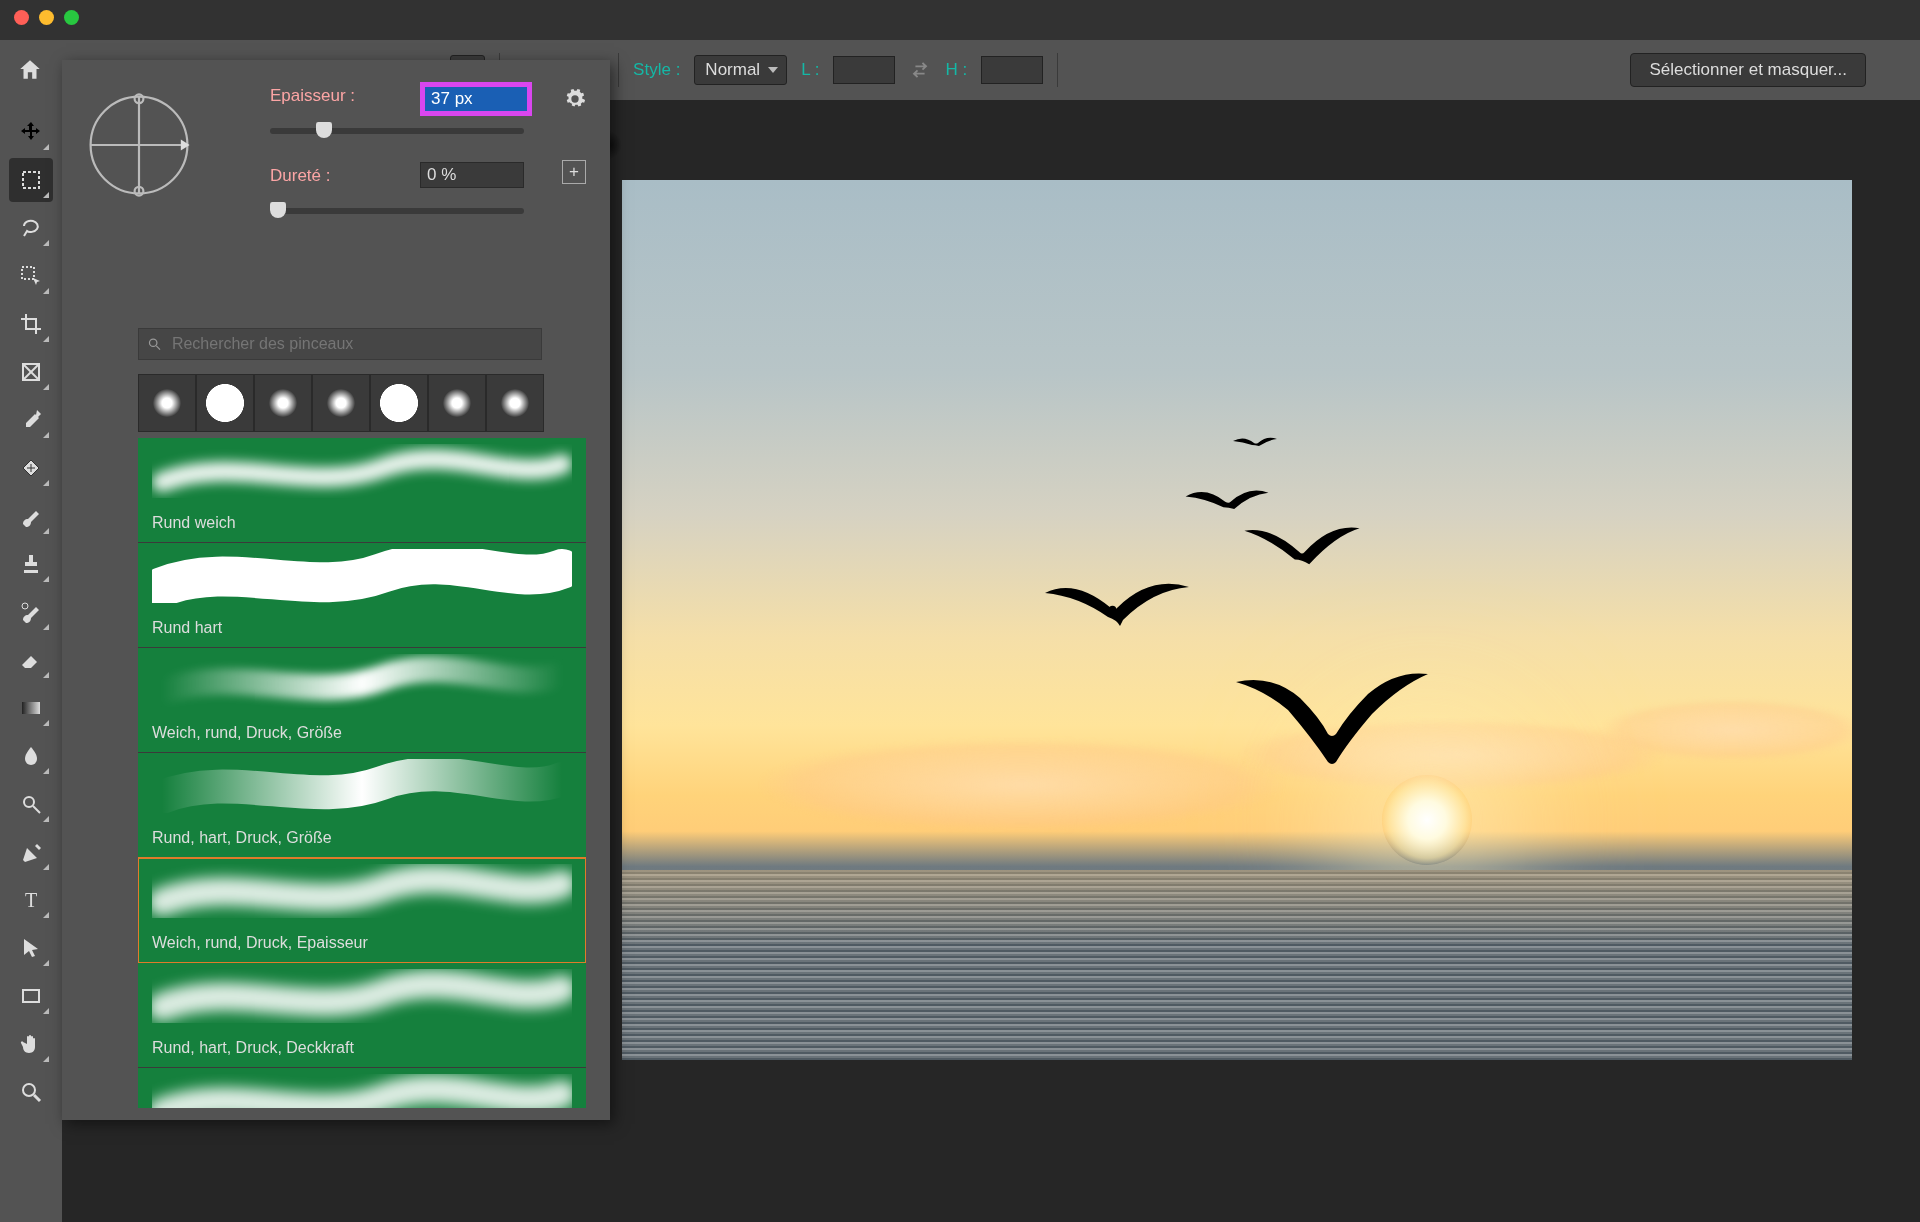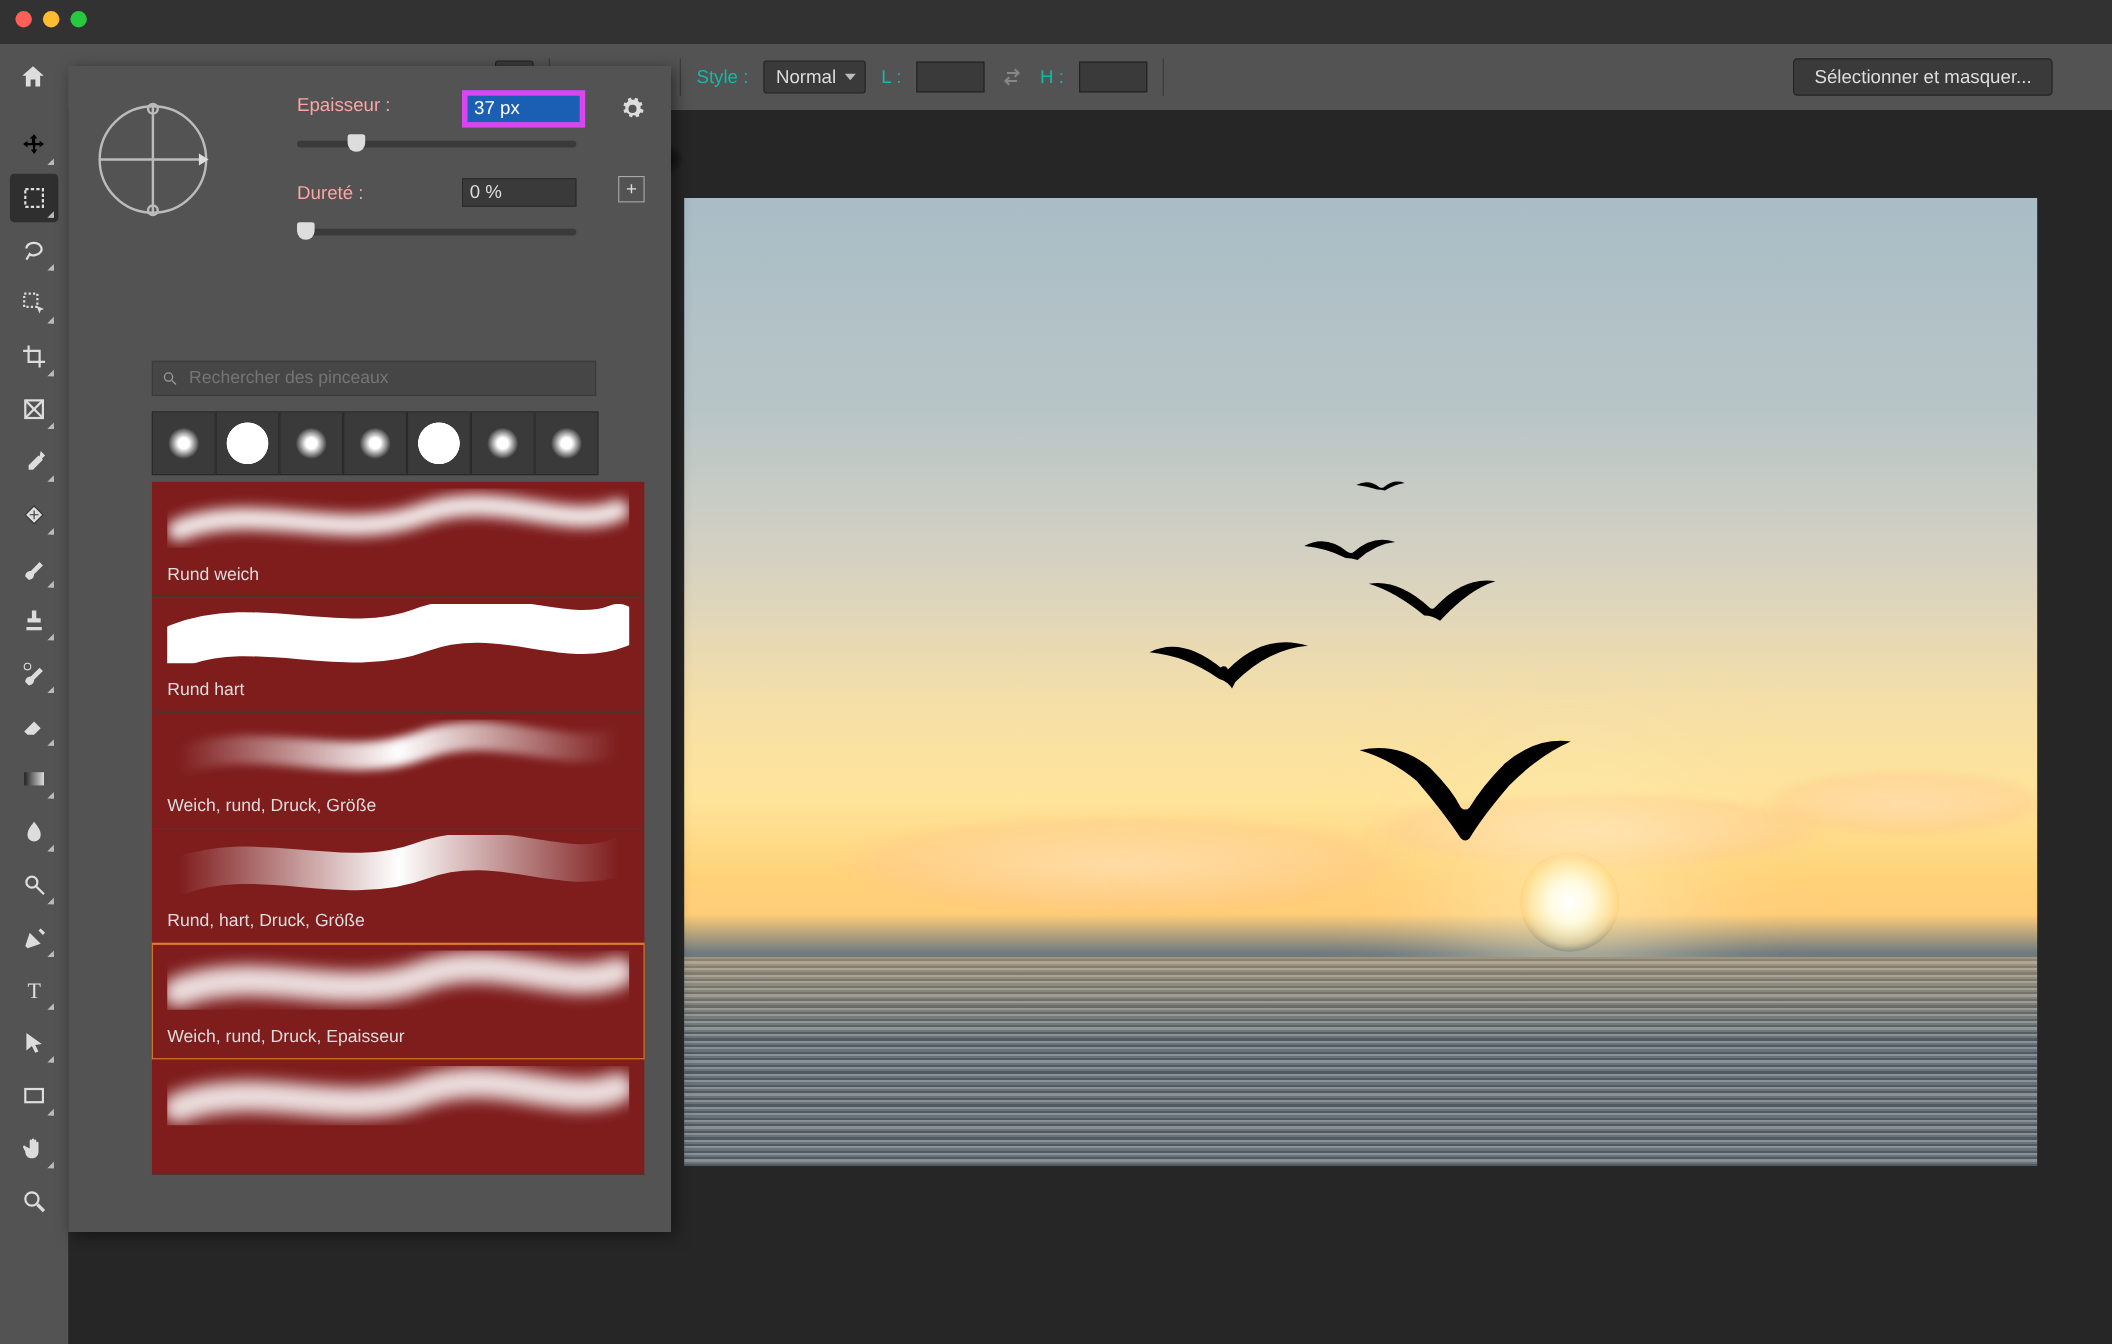--- a/index.html
+++ b/index.html
@@ -36,21 +36,21 @@
   .sld .knob{position:absolute;top:-6px;width:16px;height:16px;background:#ddd;border-radius:3px 3px 10px 10px}
   .gear{position:absolute;right:24px;top:28px;color:#ddd}
   .newb{position:absolute;right:24px;top:100px;width:22px;height:22px;border:1px solid #aaa;color:#ddd;display:flex;align-items:center;justify-content:center}
   .srch{position:absolute;top:268px;left:76px;width:386px;height:30px;background:#464646;border:1px solid #3a3a3a;display:flex;align-items:center;padding:0 8px;gap:8px;color:#999}
   .srch input{background:transparent;border:none;color:#84cc16;outline:none;font-size:16px;width:100%}
   .thumbs{position:absolute;top:314px;left:76px;display:flex;gap:0}
   .th{width:56px;height:56px;background:#3a3a3a;border:1px solid #2a2a2a;display:flex;align-items:center;justify-content:center}
   .dot{border-radius:50%;background:radial-gradient(circle,#fff 0%,#fff 25%,rgba(255,255,255,0)72%)}
   .dot.hard{background:radial-gradient(circle,#fff 0%,#fff 60%,rgba(255,255,255,0)62%)}
   .blist{position:absolute;top:378px;left:76px;width:448px;bottom:12px;overflow:hidden}
-  .bitem{height:104px;border-bottom:1px solid #3a3a3a;position:relative;background:#7f1d1d}
+  .bitem{height:104px;border-bottom:1px solid #3a3a3a;position:relative;background:#15803d}
   .bitem.sel{outline:2px solid #e07b2a;outline-offset:-1px}
   .bitem .stroke{position:absolute;left:14px;right:14px;top:6px;height:54px}
   .bitem .nm{position:absolute;left:14px;bottom:10px;color:#ddd;font-size:16px}
   .canvas{position:absolute;top:100px;left:62px;right:0;bottom:0;background:#262626}
   .img{position:absolute;top:80px;left:560px;width:1230px;height:880px;background:linear-gradient(to bottom,#a9bdc6 0%,#b8c5c7 22%,#d6d2c2 38%,#f5dfa8 52%,#ffe49a 62%,#ffd37a 70%,#ffcd78 74%,#6f7a80 78%,#5a646b 100%);overflow:hidden}
   .sun{position:absolute;left:760px;top:595px;width:90px;height:90px;border-radius:50%;background:radial-gradient(circle,#fff 0%,#fffbe0 30%,rgba(255,240,180,.6)60%,rgba(255,220,140,0)75%);box-shadow:0 0 120px 60px rgba(255,240,190,.55)}
   .sea{position:absolute;left:0;right:0;top:690px;bottom:0;background:repeating-linear-gradient(0deg,#4f5a62 0 2px,#6a7379 2px 4px,#8a9196 4px 6px)}
   .sea:before{content:"";position:absolute;inset:0;background:linear-gradient(to bottom,rgba(255,210,140,.35),rgba(0,0,0,0) 40%)}
   .cloud{position:absolute;background:radial-gradient(ellipse at center,rgba(255,220,170,.9),rgba(255,200,140,.4) 60%,transparent 72%);filter:blur(2px)}
   .bird{position:absolute;fill:#000}
@@ -385,15 +385,23 @@
           </svg>
         </div>
         <div class="nm">Weich, rund, Druck, Epaisseur</div>
       </div>
       <div class="bitem">
         <div class="stroke">
           <svg width="420" height="54" viewBox="0 0 420 54">
             <path d="M10 38 C 80 10, 160 50, 230 24 S 360 40, 410 20" fill="none" stroke="#fff" stroke-width="28" stroke-linecap="round" filter="blur(7px)" opacity=".85"></path>
           </svg>
         </div>
+        <div class="nm">Rund, hart, Druck, Deckkraft</div>
+      </div>
+      <div class="bitem">
+        <div class="stroke">
+          <svg width="420" height="54" viewBox="0 0 420 54">
+            <path d="M10 38 C 80 10, 160 50, 230 24 S 360 40, 410 20" fill="none" stroke="#fff" stroke-width="28" stroke-linecap="round" filter="blur(7px)" opacity=".85"></path>
+          </svg>
+        </div>
       </div>
     </div>
 </div>
 
 </body></html>

